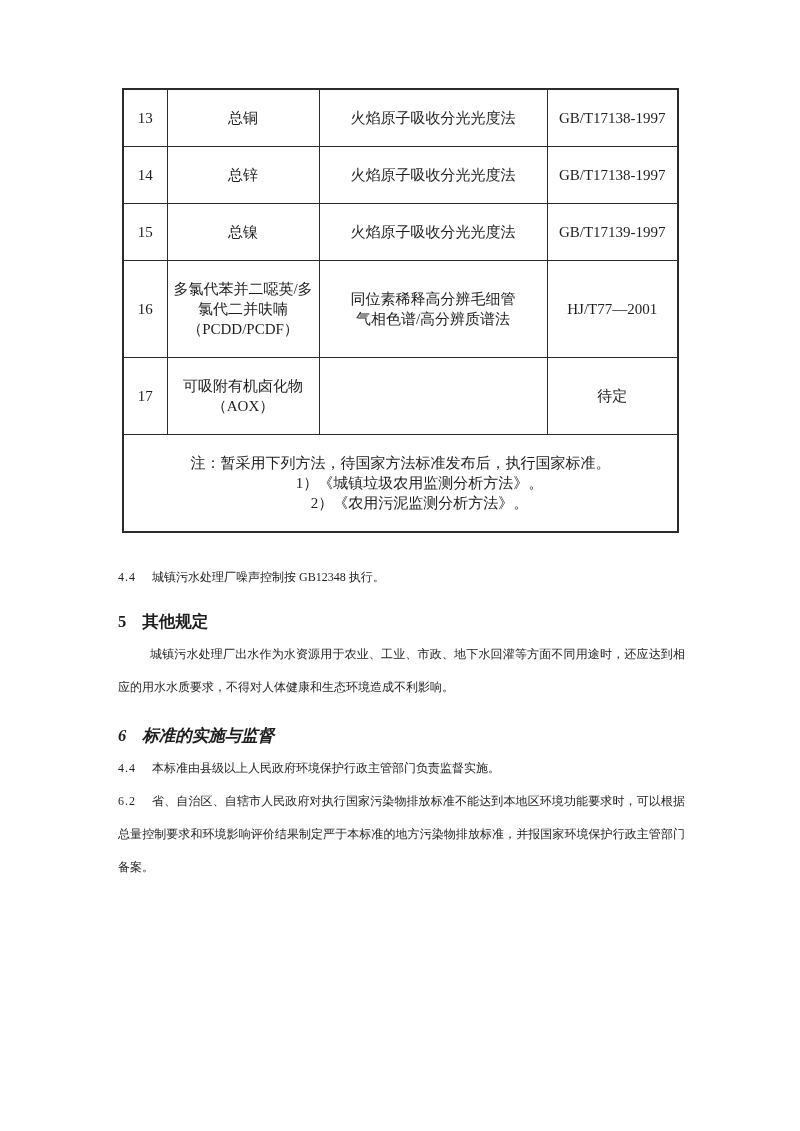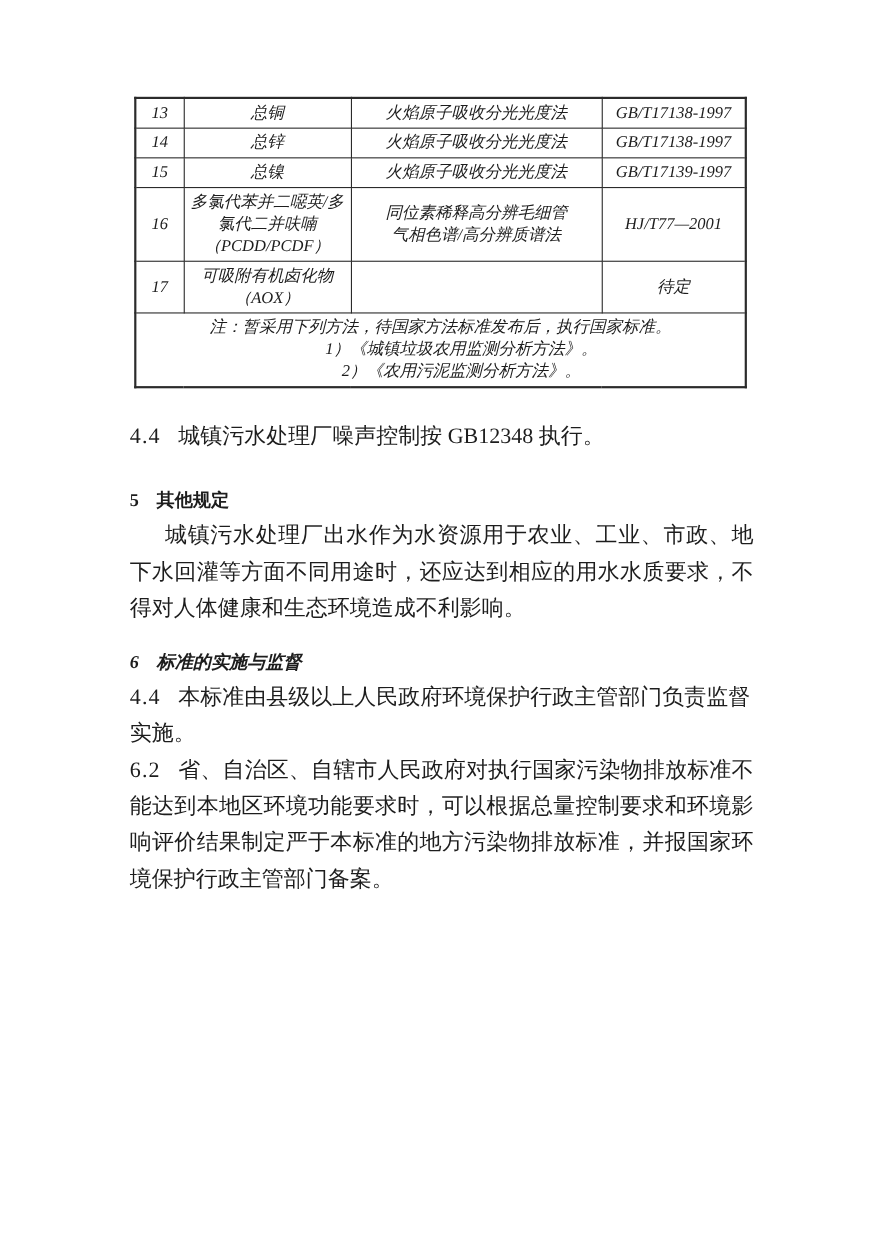--- a/index.html
+++ b/index.html
@@ -32,57 +32,56 @@
     margin-left: 4px;
     table-layout: fixed;
     border: 2px solid var(--border, #2b2b2b);
     font-size: 15px;
   }
   table.methods td {
     border: 1px solid var(--border, #2b2b2b);
     text-align: center;
     vertical-align: middle;
     line-height: 20px;
-    padding: 3px 3px;
-    font-style: italic;
+    padding: 18px 3px;
   }
   table.methods .cell { white-space: pre-line; }
   tr.r-short td { height: 24px; }
   tr.r-tall td  { height: 62px; }
   tr.r-mid td   { height: 45px; }
   tr.r-last td  { height: 22px; }
   td.note-cell {
     text-align: left;
     height: 64px;
     padding: 3px 6px 4px 6px;
     line-height: 20.5px;
     vertical-align: top;
   }
   .note-line { white-space: pre-line; }
   .note-sub { text-indent: 38px; }
   
   .para {
-    font-size: 20px;
+    font-size: 12px;
     line-height: 33px;
     text-align: justify;
     text-justify: inter-ideograph;
   }
   .para.first { margin-top: 28px; }
   .para .cnum {
     display: inline-block;
     margin-right: 16px;
     letter-spacing: 1px;
   }
   .para.single { text-align: left; }
   .indent2 { text-indent: 32px; }
   h2.heading {
     font-size: 16.5px;
     font-weight: bold;
     line-height: 33px;
-    margin-top: 24px;
+    margin-top: 11px;
   }
   h2.heading .hnum {
     display: inline-block;
     margin-right: 16px;
   }
   h2.heading.h6 { margin-top: 15px; font-style: italic; }
 </style>
 </head>
 <body>
 

